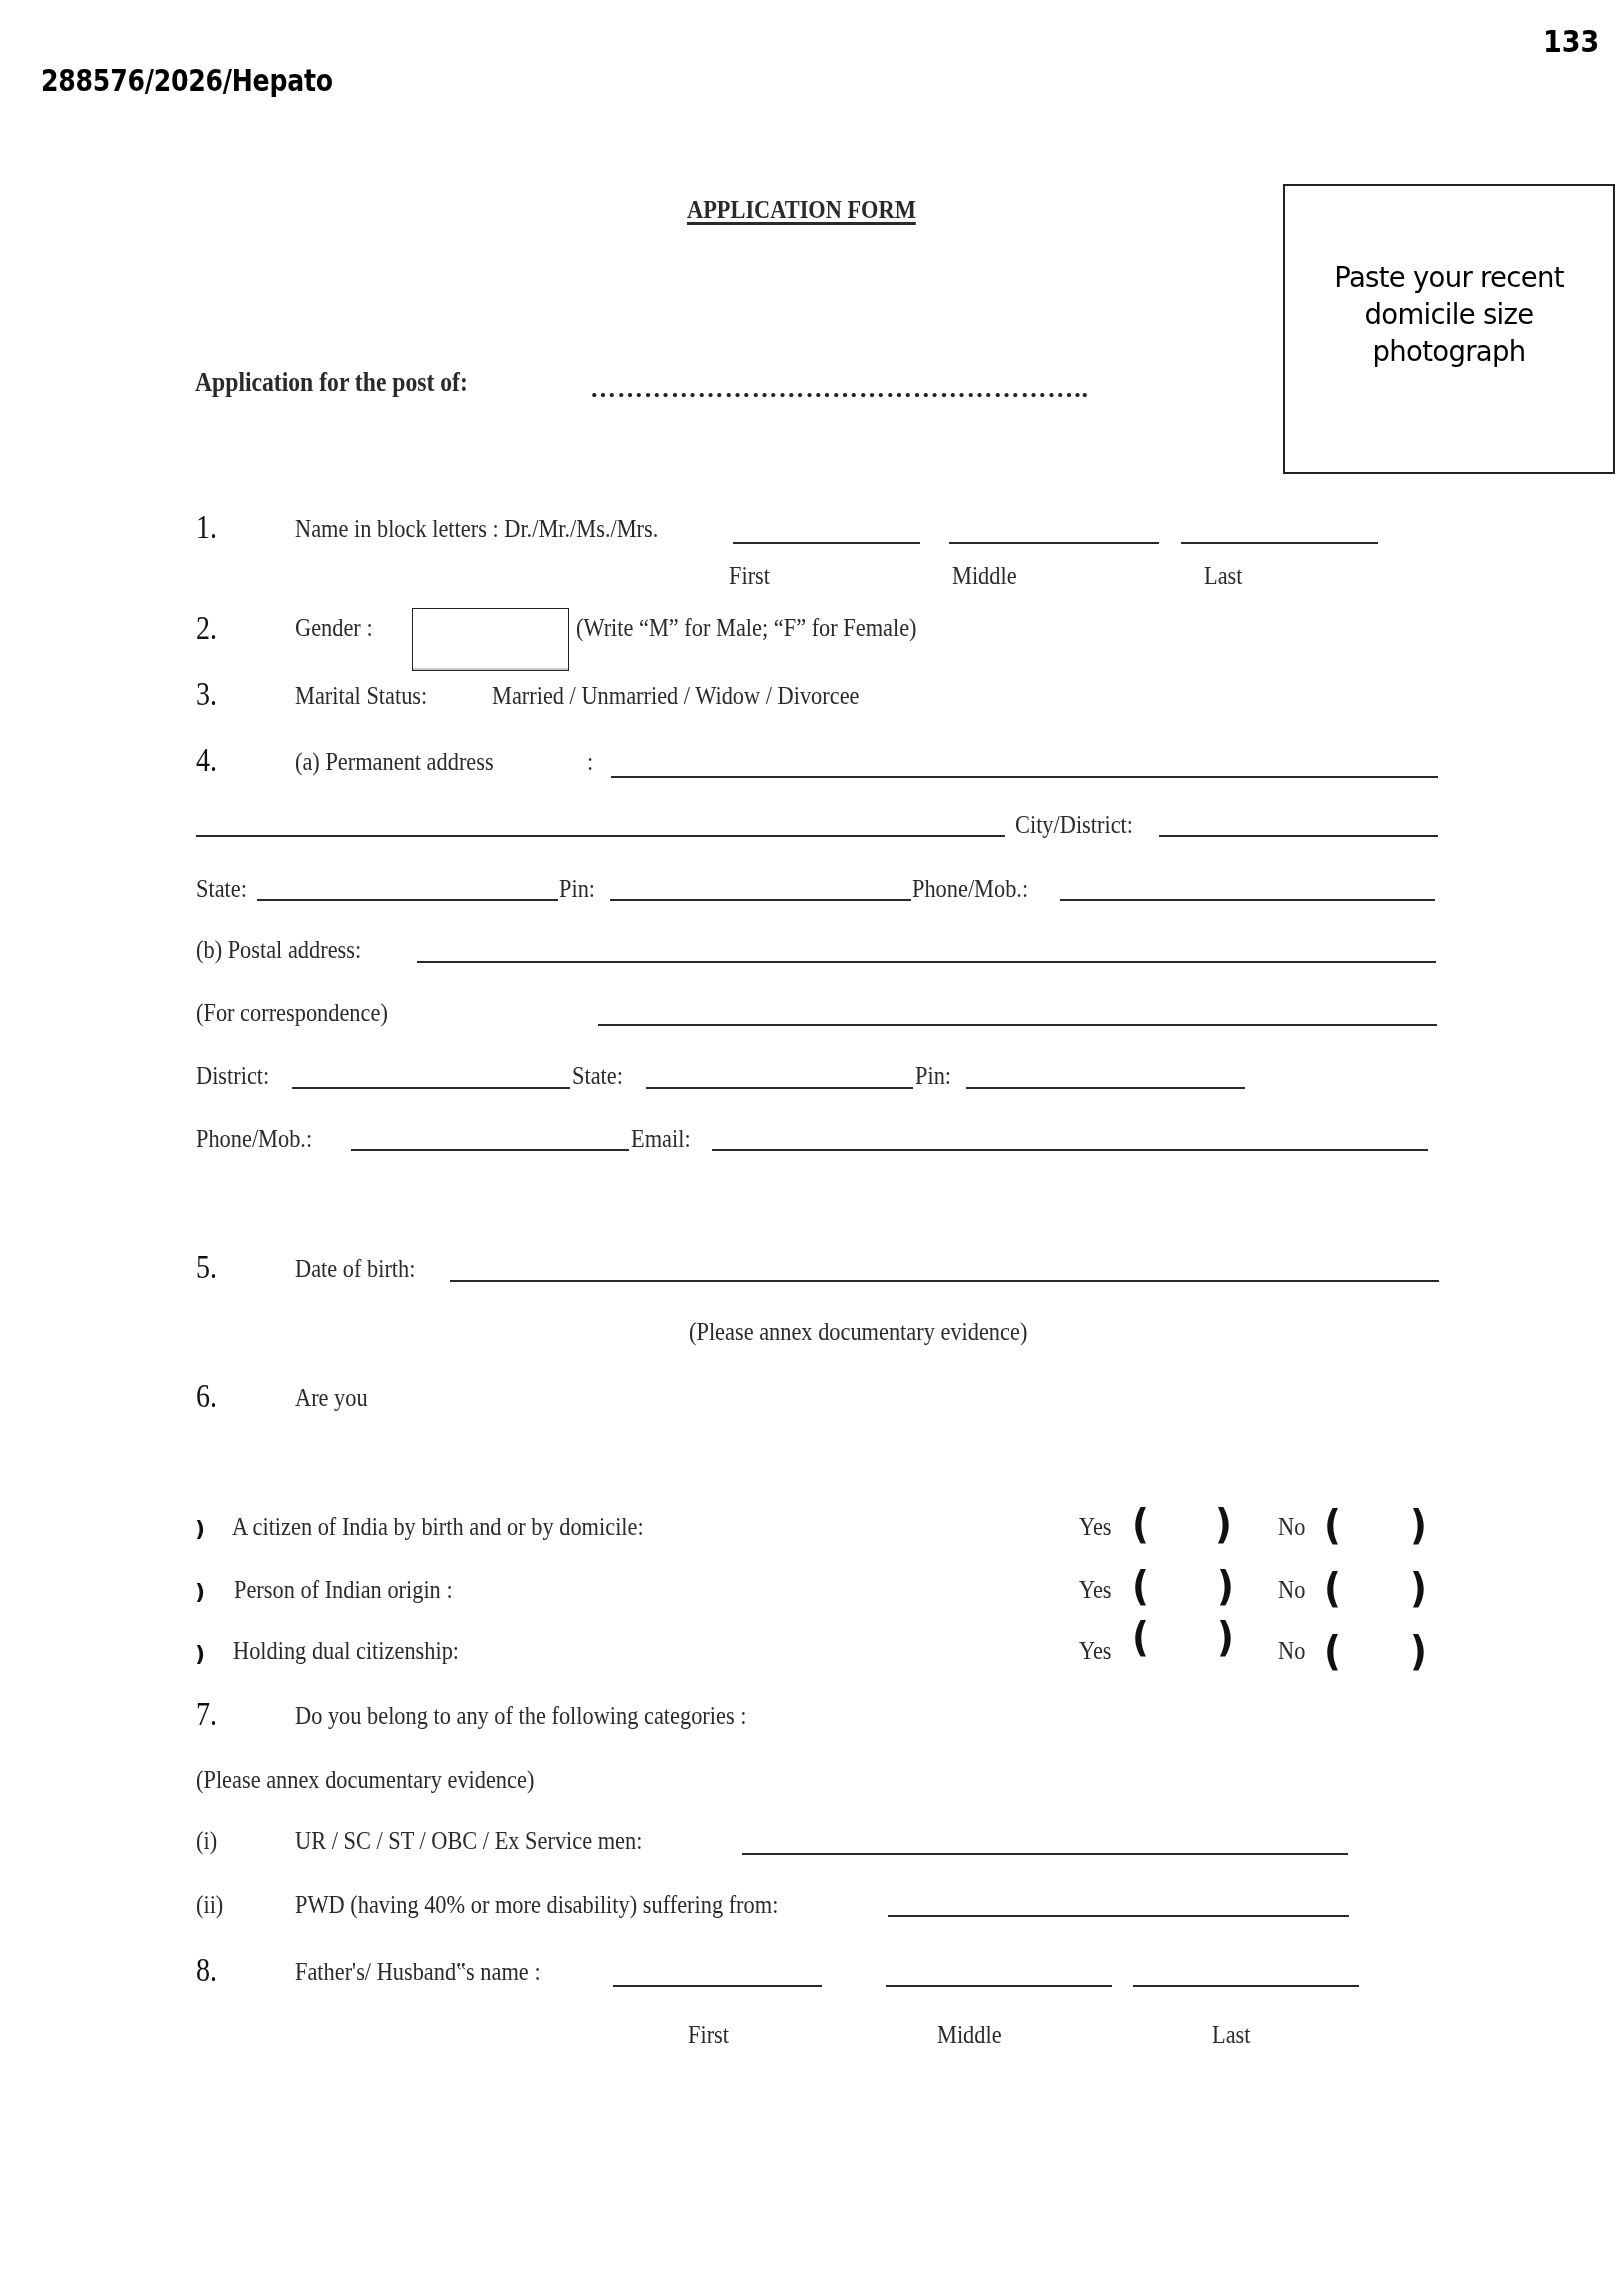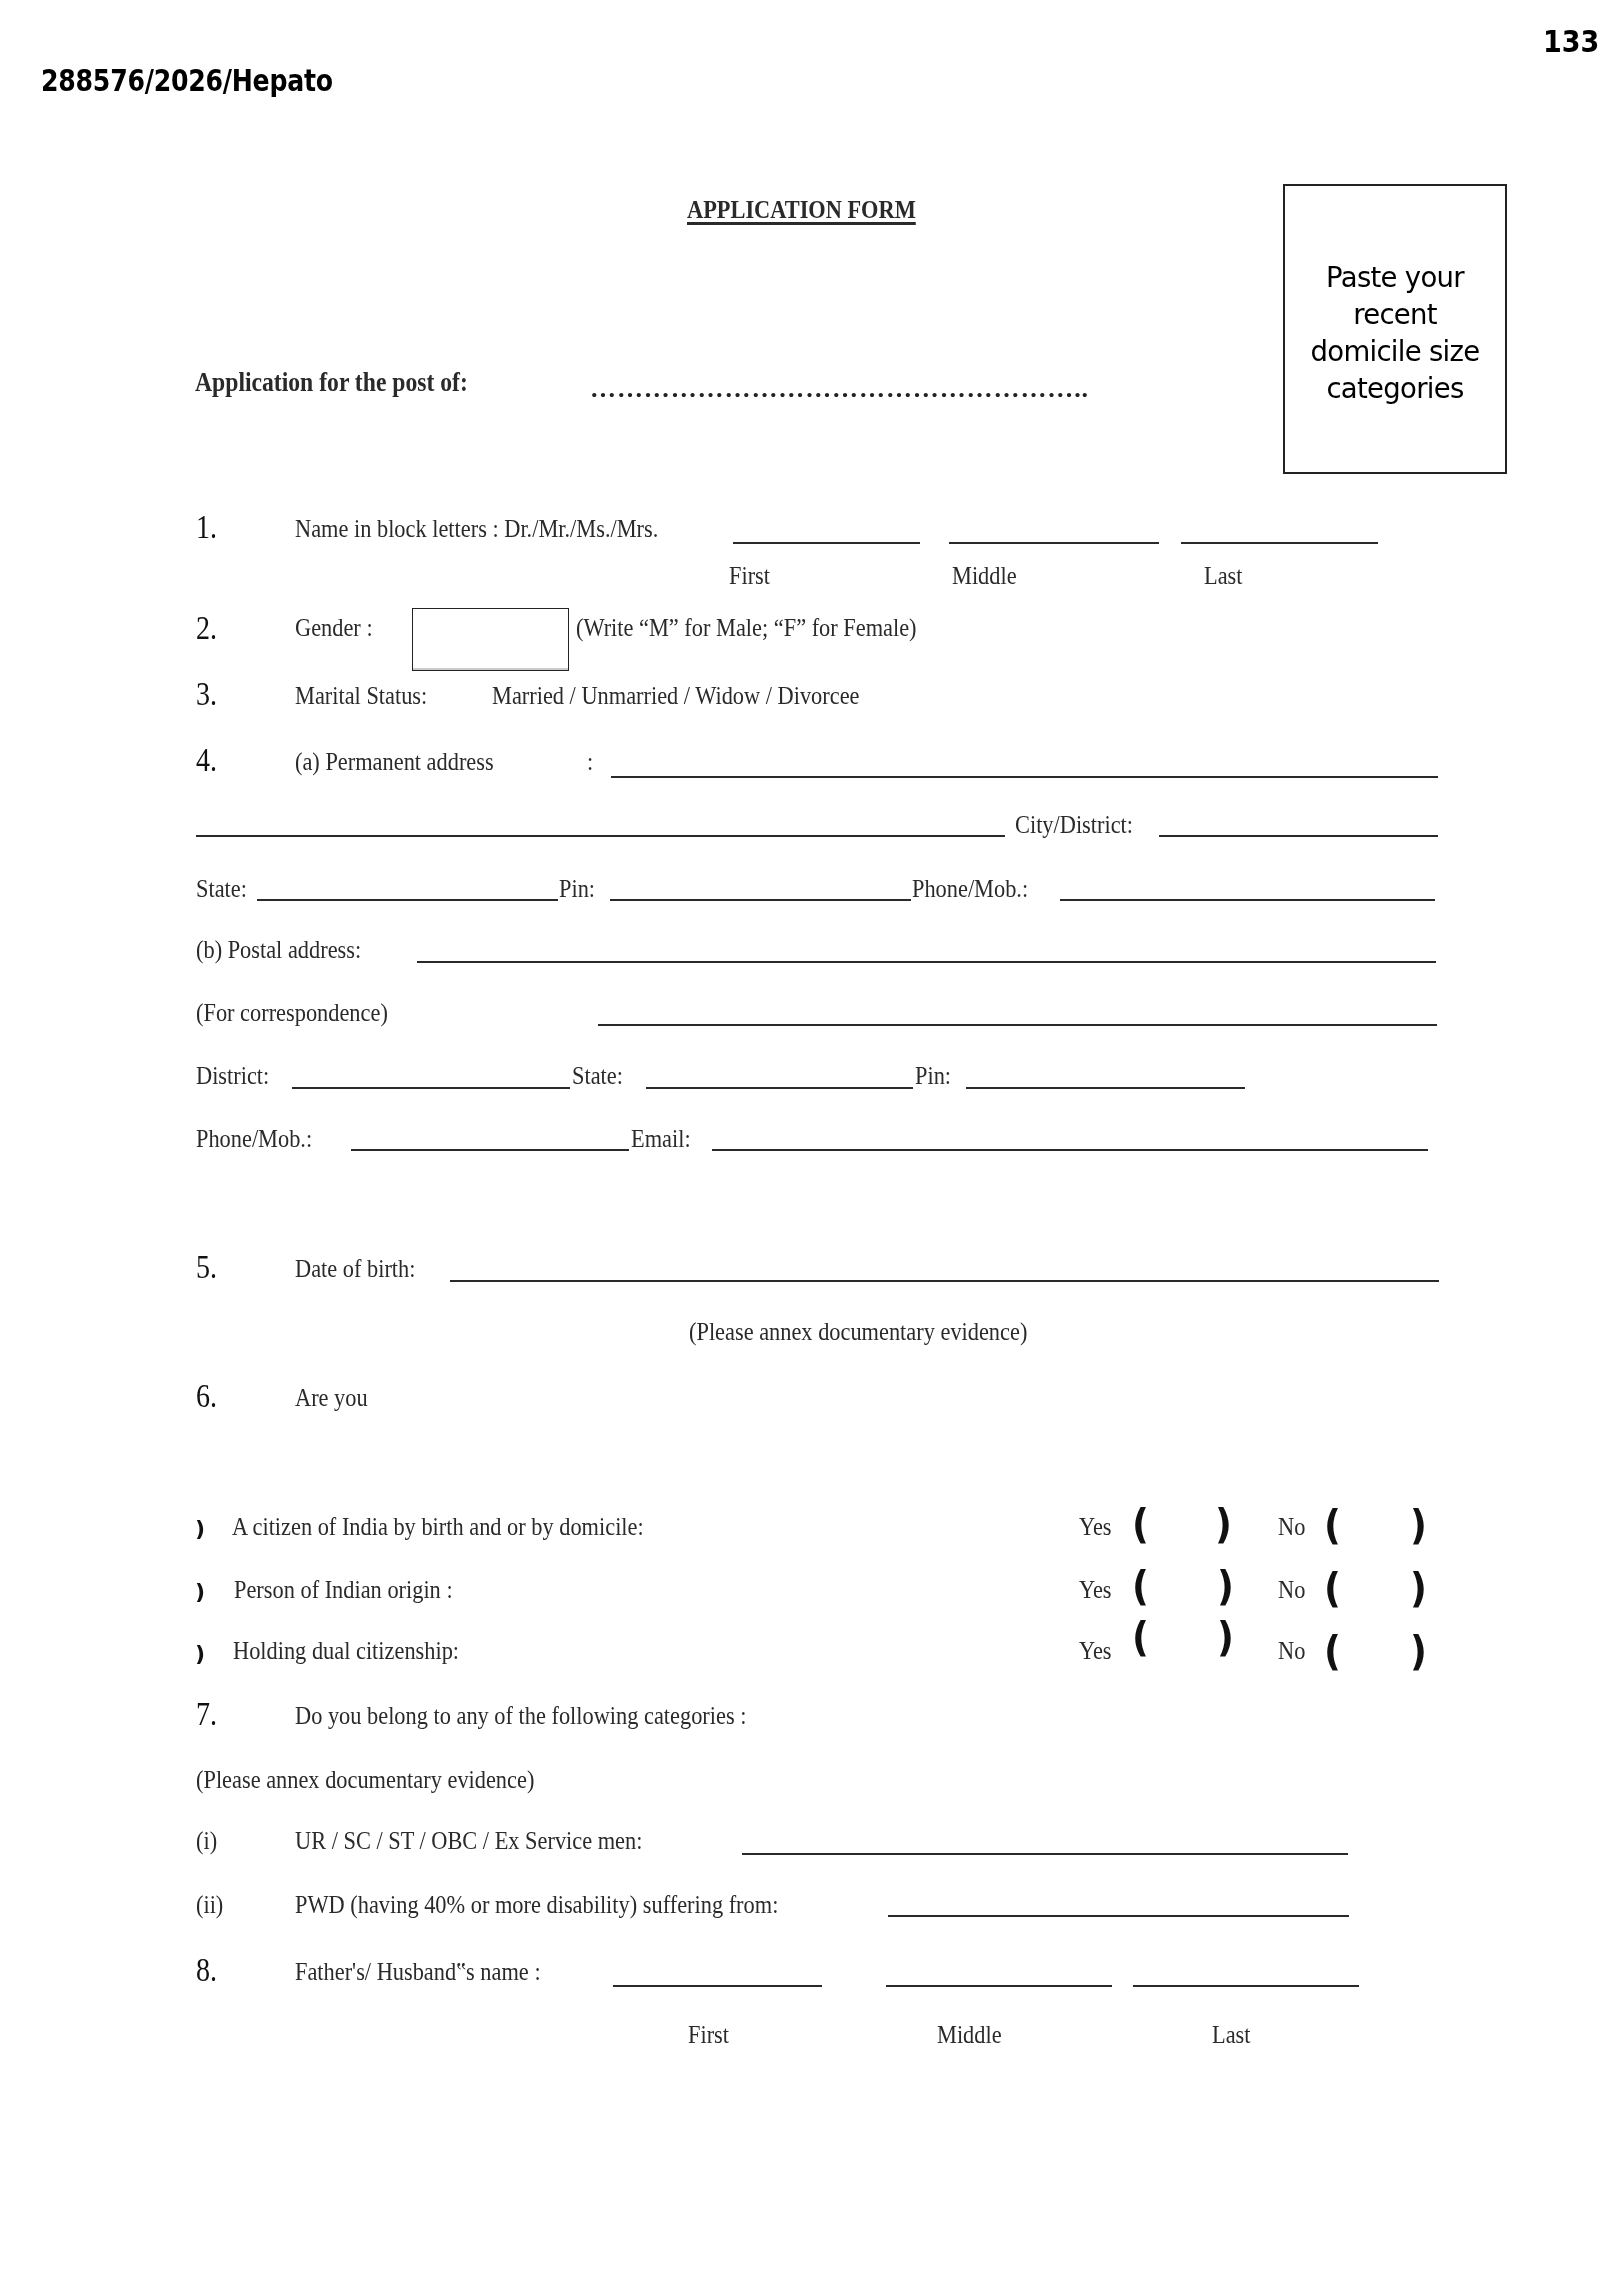--- a/index.html
+++ b/index.html
@@ -6,40 +6,40 @@
   body { width: 1624px; height: 2295px; position: relative; overflow: hidden; color: #1a1a1a; }
   .abs { position: absolute; white-space: nowrap; }
   .hdr { font-family: "DejaVu Sans", sans-serif; font-weight: bold; color: #000; }
   .doc-id { left: 41px; top: 63px; font-size: 30px; transform: scaleX(0.84); transform-origin: left top; letter-spacing: -0.3px; }
   .page-no { left: 1543px; top: 23.6px; font-size: 30px; transform: scaleX(0.9); transform-origin: left top; }
   .serif { font-family: "Liberation Serif", serif; font-size: 26px; line-height: 31px; transform: scaleX(0.86); transform-origin: left center; color: #2a2a2a; }
   .num { font-family: "Liberation Serif", serif; font-size: 33px; line-height: 37px; transform: scaleX(0.85); transform-origin: left center; color: #111; }
   .title { left: 687px; top: 194px; font-size: 26px; font-weight: bold; text-decoration: underline; text-decoration-thickness: 2.6px; text-underline-offset: 3.9px; }
   .post-label { left: 195px; top: 366px; font-weight: bold; font-size: 27.5px; }
   .dots { left: 590px; top: 373px; font-size: 26px; letter-spacing: 0.9px; font-weight: bold; transform: none; color: #222; }
-  .photo-box { position: absolute; left: 1283px; top: 184px; width: 224px; height: 290px; border: 2px solid #222; box-sizing: border-box; }
+  .photo-box { position: absolute; left: 1283px; top: 184px; width: 332px; height: 290px; border: 2px solid #222; box-sizing: border-box; }
   .photo-text { position: absolute; left: 0; right: 0; top: 73px; text-align: center; font-family: "DejaVu Sans", sans-serif; font-size: 27.5px; line-height: 37px; color: #000; letter-spacing: -0.7px; }
   .line { position: absolute; height: 0; border-top: 2px solid #2a2a2a; }
   .gender-box { position: absolute; left: 412px; top: 608px; width: 157px; height: 63px; border: 1.3px solid #222; box-sizing: border-box; box-shadow: inset 0 -2px 0 #ccc; background: #fff; }
   .bracket { font-family: "DejaVu Sans", sans-serif; font-size: 37px; line-height: 39px; font-weight: bold; color: #111; transform: scaleY(1.1); }
   .bullet { font-family: "DejaVu Sans", sans-serif; font-size: 22px; font-weight: bold; color: #111; }
 </style>
 </head>
 <body>
 
 <div class="abs hdr doc-id">288576/2026/Hepato</div>
 <div class="abs hdr page-no">133</div>
 
 <div class="abs serif title">APPLICATION FORM</div>
 
 <div class="photo-box">
   <div class="photo-text">
     <div>Paste your recent</div>
     <div>domicile size</div>
-    <div>categories</div>
+    <div>photograph</div>
   </div>
 </div>
 
 <div class="abs serif post-label">Application for the post of:</div>
 <div class="abs serif dots">………………………………………………..</div>
 
 <div class="abs num" style="left:196px;top:509px;">1.</div>
 <div class="abs serif" style="left:295px;top:513px;">Name in block letters : Dr./Mr./Ms./Mrs.</div>
 <div class="line" style="left:733px;top:542px;width:187px;"></div>
 <div class="line" style="left:949px;top:542px;width:210px;"></div>

